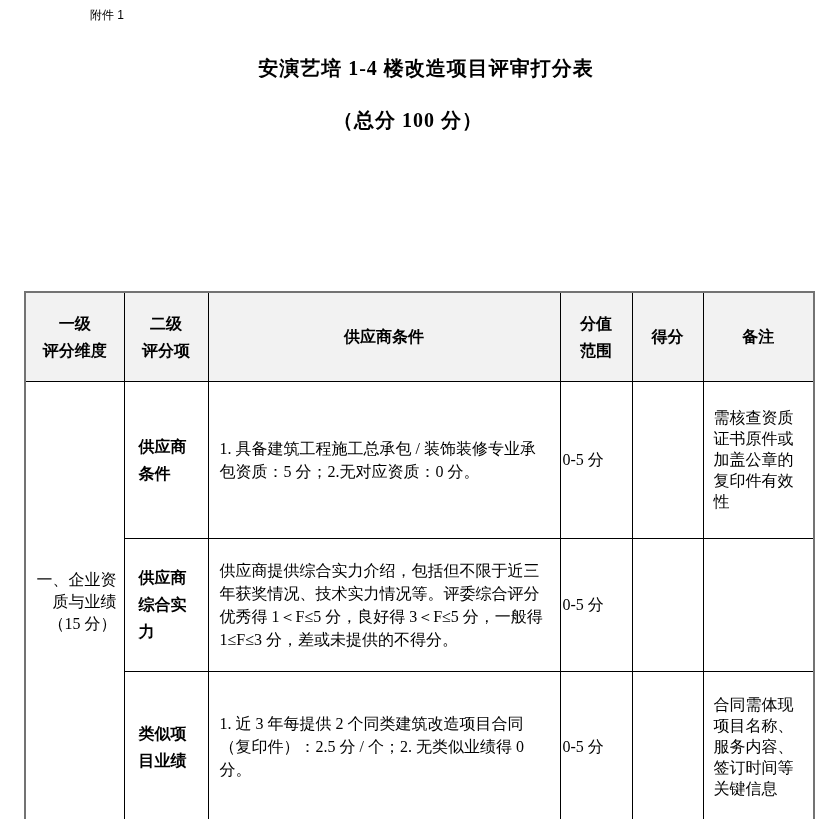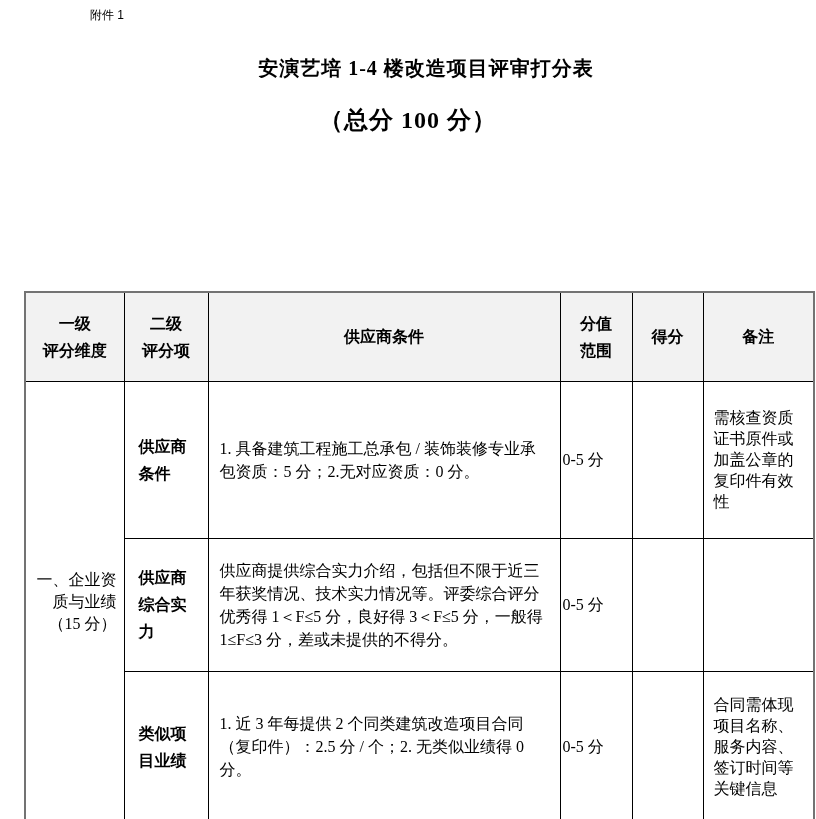--- a/index.html
+++ b/index.html
@@ -35,21 +35,21 @@
     line-height: 40px;
     font-weight: bold;
     letter-spacing: 1px;
   }
   .page-subtitle {
     position: absolute;
     left: 0;
     top: 105px;
     width: 100%;
     text-align: center;
-    font-size: 24px;
+    font-size: 20px;
     line-height: 30px;
     font-weight: bold;
     letter-spacing: 1px;
   }
   table.scoring {
     position: absolute;
     left: 24px;
     top: 291px;
     border-collapse: collapse;
     table-layout: fixed;

